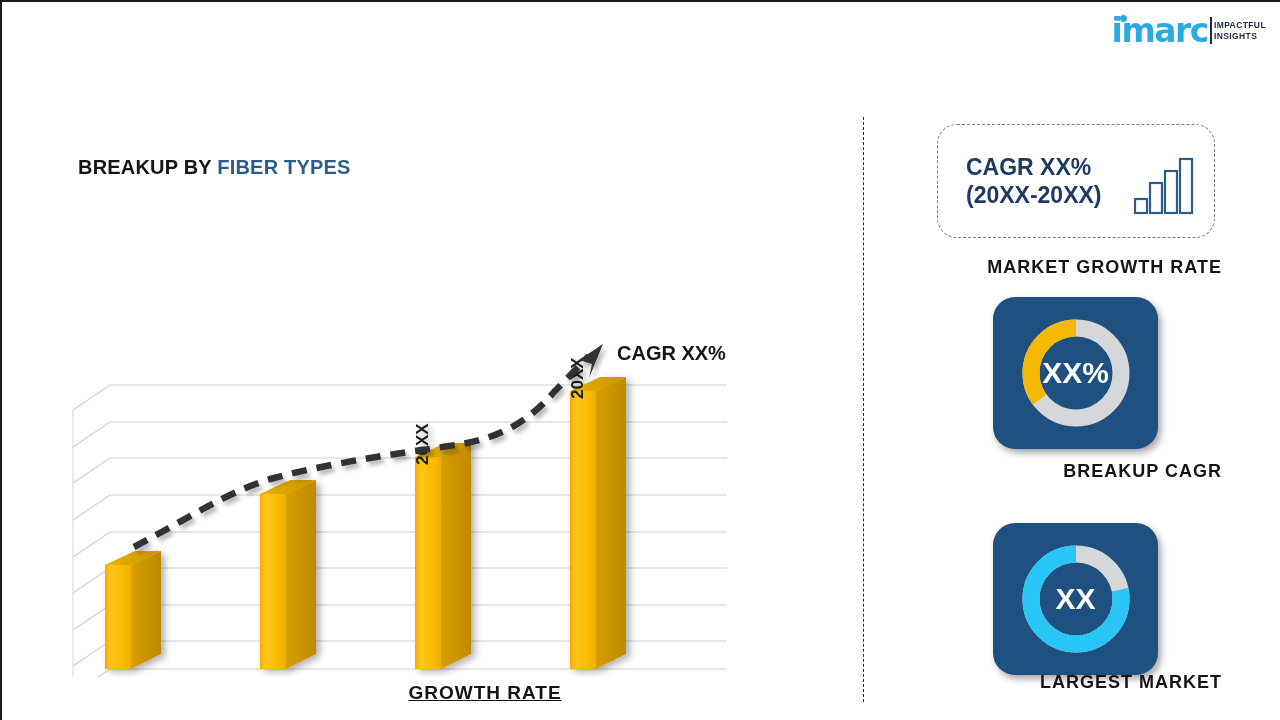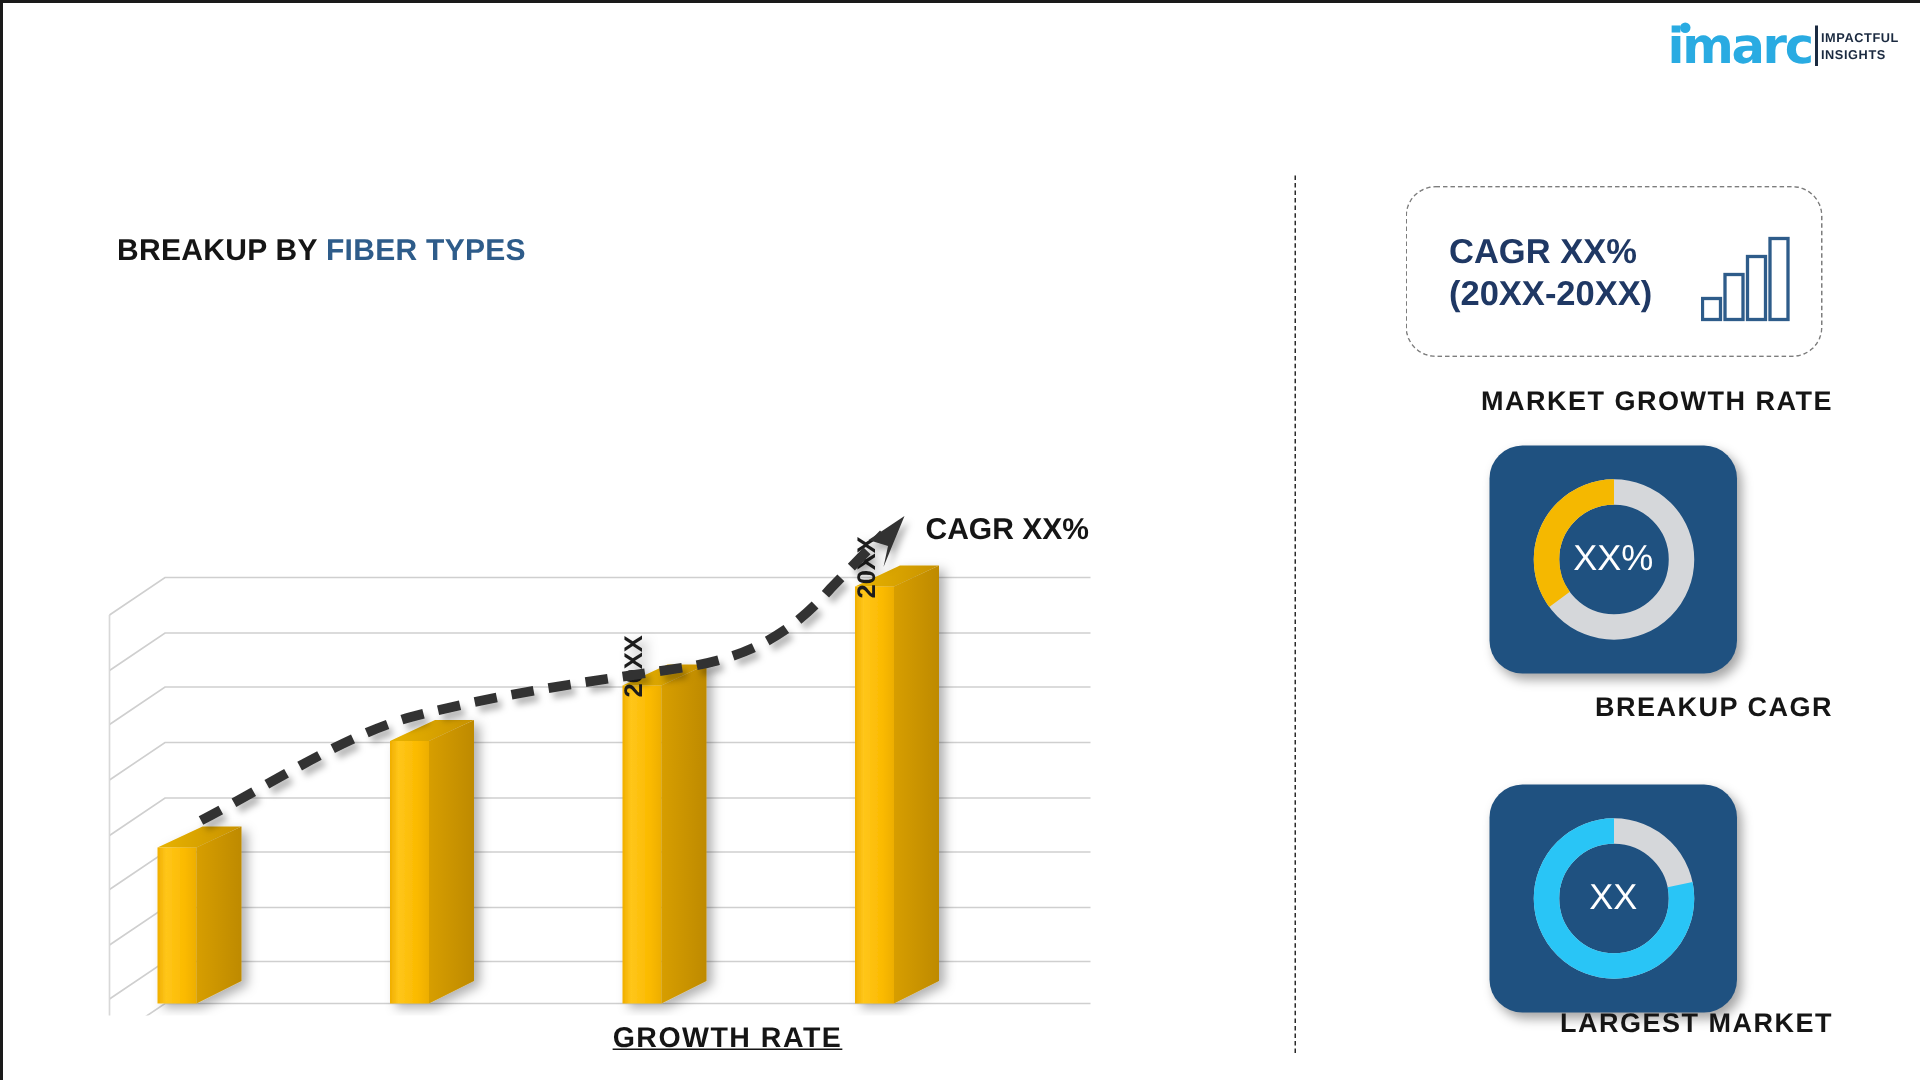--- a/index.html
+++ b/index.html
@@ -131,21 +131,21 @@
     background: #1F5180;
     border-radius: 22px;
     box-shadow: 3px 4px 7px rgba(0,0,0,.35);
     display: flex; align-items: center; justify-content: center;
   }
   .donut-1 { top: 295px; }
   .donut-2 { top: 521px; }
   .donut-label {
     position: absolute; left: 0; top: 0; width: 100%; height: 100%;
     display: flex; align-items: center; justify-content: center;
-    font-size: 24px; font-weight: 400; color: #ffffff;
+    font-size: 30px; font-weight: 700; color: #ffffff;
     pointer-events: none;
   }
 </style>
 </head>
 <body>
 
 <div class="page">
 
   <div class="logo">
     <div style="position:relative;">

